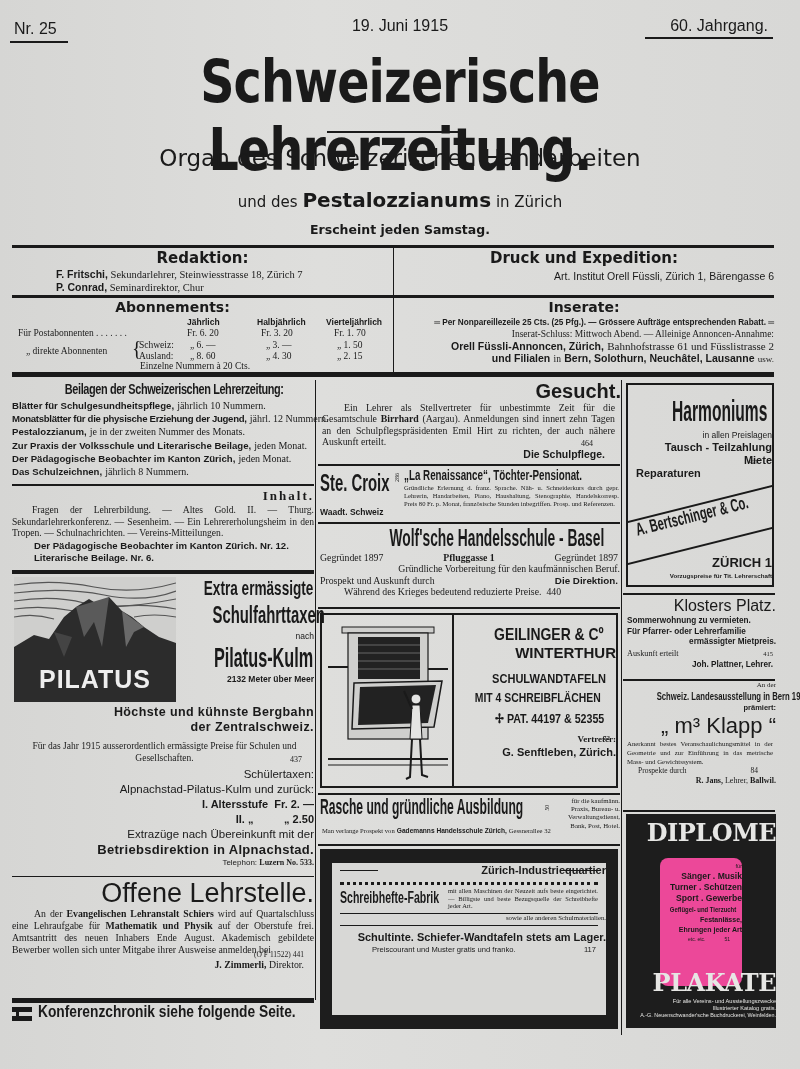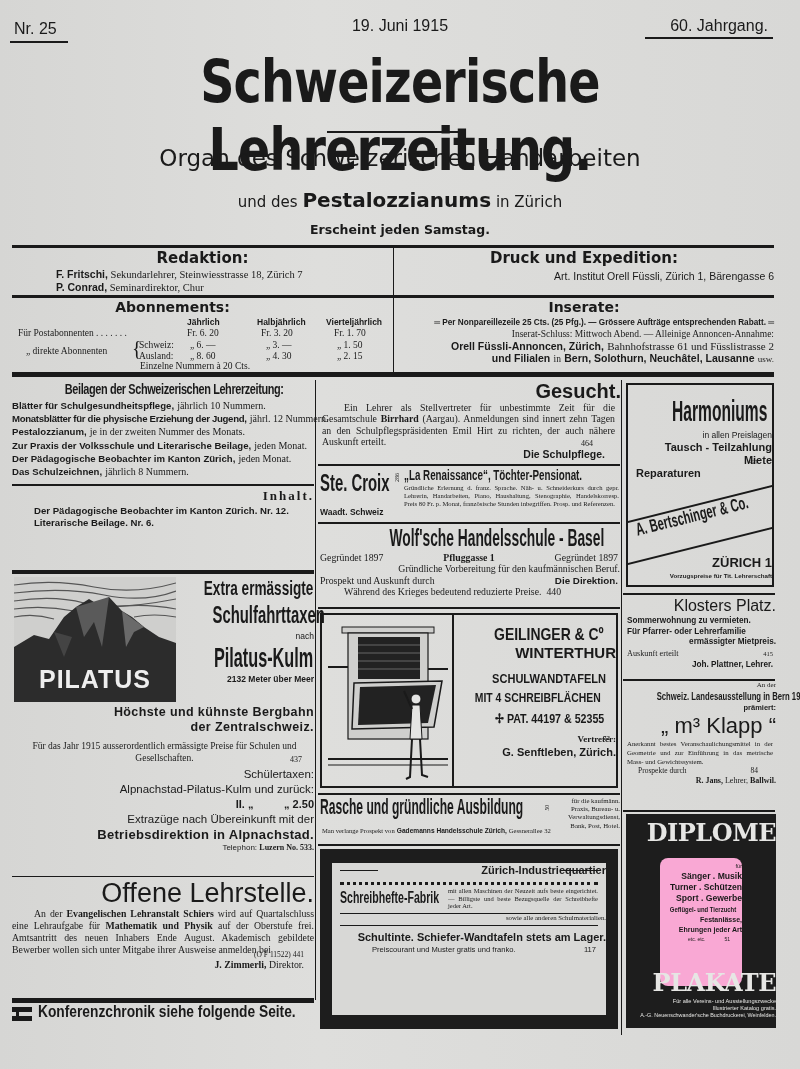--- a/index.html
+++ b/index.html
@@ -133,20 +133,21 @@
       <div><b class="sans">Pestalozzianum,</b> <span class="serif xs">je in der zweiten Nummer des Monats.</span></div>
       <div><b class="sans">Zur Praxis der Volksschule und Literarische Beilage,</b> <span class="serif xs">jeden Monat.</span></div>
       <div><b class="sans">Der Pädagogische Beobachter im Kanton Zürich,</b> <span class="serif xs">jeden Monat.</span></div>
       <div><b class="sans">Das Schulzeichnen,</b> <span class="serif xs">jährlich 8 Nummern.</span></div>
     </div>
   </div>
   <div class="hline" style="left:12px;top:484px;width:302px;height:2px;"></div>
 
   <div class="abs" style="left:12px;top:488px;width:302px;">
     <div class="center serif" style="font-size:13px;font-weight:bold;letter-spacing:2px;">Inhalt.</div>
+    <div class="serif" style="font-size:9.6px;line-height:11.5px;text-align:justify;text-indent:20px;">Fragen der Lehrerbildung. — Altes Gold. II. — Thurg. Sekundarlehrerkonferenz. — Sesenheim. — Ein Lehrererholungsheim in den Tropen. — Schulnachrichten. — Vereins-Mitteilungen.</div>
     <div class="sansb" style="font-size:9.6px;line-height:12px;padding-left:22px;margin-top:1px;">Der Pädagogische Beobachter im Kanton Zürich. Nr. 12.</div>
     <div class="sansb" style="font-size:9.6px;line-height:12px;padding-left:22px;">Literarische Beilage. Nr. 6.</div>
   </div>
   <div class="hline" style="left:12px;top:570px;width:302px;height:4px;"></div>
 
   <div class="abs" style="left:14px;top:577px;width:162px;height:125px;background:#2a2a2a;overflow:hidden;">
     <svg width="162" height="125" viewBox="0 0 162 125">
       <rect width="162" height="125" fill="#cfcfcd"></rect>
       <g stroke="#555" stroke-width="1.2" fill="none">
         <path d="M0 8 Q40 2 80 10 T162 6"></path>
@@ -173,20 +174,21 @@
   </div>
   <div class="abs center sansb" style="left:12px;top:705px;width:302px;font-size:12.5px;line-height:15px;letter-spacing:0.4px;">
     <div>Höchste und kühnste Bergbahn</div>
     <div>der Zentralschweiz.</div>
   </div>
   <div class="abs serif" style="left:22px;top:741px;width:285px;font-size:9.5px;line-height:11.5px;text-align:center;">Für das Jahr 1915 ausserordentlich ermässigte Preise für Schulen und Gesellschaften.</div>
   <div class="abs serif" style="left:290px;top:755px;font-size:8px;">437</div>
   <div class="abs center sans" style="left:12px;top:767px;width:302px;font-size:11.5px;line-height:15px;">
     <div>Schülertaxen:</div>
     <div style="font-size:11.5px;">Alpnachstad-Pilatus-Kulm und zurück:</div>
+    <div class="sansb" style="font-size:11px;"><span>I. Altersstufe</span>&nbsp;&nbsp;<span>Fr. 2. —</span></div>
     <div class="sansb" style="font-size:11px;"><span>II.   „</span>&nbsp;&nbsp;&nbsp;&nbsp;&nbsp;&nbsp;&nbsp;&nbsp;&nbsp;&nbsp;<span>„ 2.50</span></div>
     <div style="font-size:11.5px;">Extrazüge nach Übereinkunft mit der</div>
     <div class="sansb" style="font-size:13px;letter-spacing:0.3px;">Betriebsdirektion in Alpnachstad.</div>
     <div style="font-size:8px;line-height:11px;"><span class="sans">Telephon:</span> <b class="serif">Luzern No. 533.</b></div>
   </div>
   <div class="hline" style="left:12px;top:876px;width:302px;height:1px;"></div>
 
   <div class="abs" style="left:12px;top:878px;width:302px;">
     <div class="center sans" style="font-size:27px;line-height:30px;">Offene Lehrstelle.</div>
     <div class="serif" style="font-size:9.8px;line-height:12px;text-align:justify;text-indent:22px;">
@@ -330,21 +332,21 @@
     <div class="center sansb" style="font-size:7.5px;line-height:10px;">prämiert:</div>
     <div class="center sans" style="font-size:22px;line-height:26px;white-space:nowrap;">„ m³ Klapp “</div>
     <div class="serif" style="font-size:6.8px;line-height:9px;text-align:justify;padding:0 3px;">Anerkannt bestes Veranschaulichungsmittel in der Geometrie und zur Einführung in das metrische Mass- und Gewichtssystem.</div>
     <div class="serif" style="font-size:7.5px;line-height:10px;padding-left:14px;position:relative;"><span>Prospekte durch</span><span style="position:absolute;right:18px;">84</span></div>
     <div class="center serif" style="font-size:8px;line-height:10px;"><b>R. Jans,</b> <span>Lehrer,</span> <b>Ballwil.</b></div>
   </div>
   <div class="hline" style="left:623px;top:810px;width:152px;height:2px;"></div>
 
   <div class="abs dark-ad" style="left:626px;top:814px;width:150px;height:214px;">
     <div class="abs center" style="left:0;width:150px;top:4px;font-family:'DejaVu Serif',serif;font-weight:bold;font-size:24px;color:#e6e6e4;letter-spacing:-0.5px;">DIPLOME</div>
-    <div class="abs" style="left:34px;top:44px;width:82px;height:128px;background:#f9a8d4;border-radius:8px;">
+    <div class="abs" style="left:34px;top:44px;width:82px;height:128px;background:#ec4899;border-radius:8px;">
       <div class="center sans" style="font-size:5.5px;line-height:9px;margin-top:4px;">für</div>
       <div class="center sansb" style="font-size:8.6px;line-height:11px;white-space:nowrap;">Sänger . Musik</div>
       <div class="center sansb" style="font-size:8.6px;line-height:11px;white-space:nowrap;">Turner . Schützen</div>
       <div class="center sansb" style="font-size:8.6px;line-height:11px;white-space:nowrap;">Sport . Gewerbe</div>
       <div class="center sansb" style="font-size:7px;line-height:11px;white-space:nowrap;"><span style="display:inline-block;transform:scaleX(0.85);">Geflügel- und Tierzucht</span></div>
       <div class="center sansb" style="font-size:7px;line-height:10px;">Festanlässe,</div>
       <div class="center sansb" style="font-size:7px;line-height:10px;white-space:nowrap;">Ehrungen jeder Art</div>
       <div class="sans" style="font-size:5px;line-height:8px;padding-left:28px;position:relative;"><span>etc. etc.</span><span style="position:absolute;right:12px;">51</span></div>
     </div>
     <div class="abs center" style="left:0;width:150px;top:154px;font-family:'DejaVu Serif',serif;font-weight:bold;font-size:24px;color:#e6e6e4;letter-spacing:-0.5px;">PLAKATE</div>

